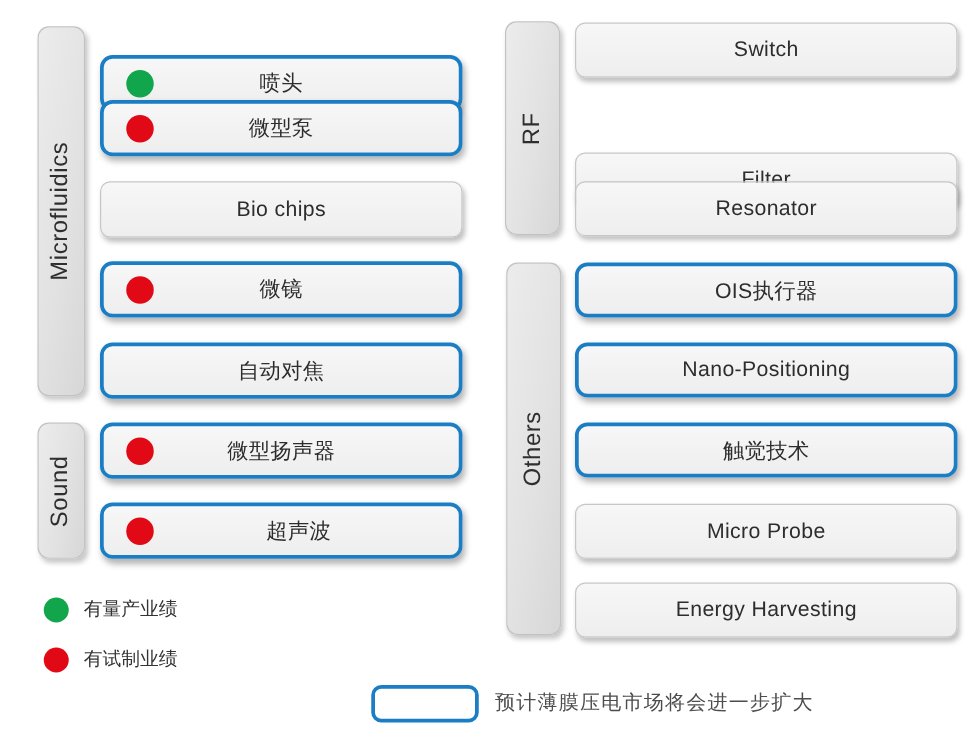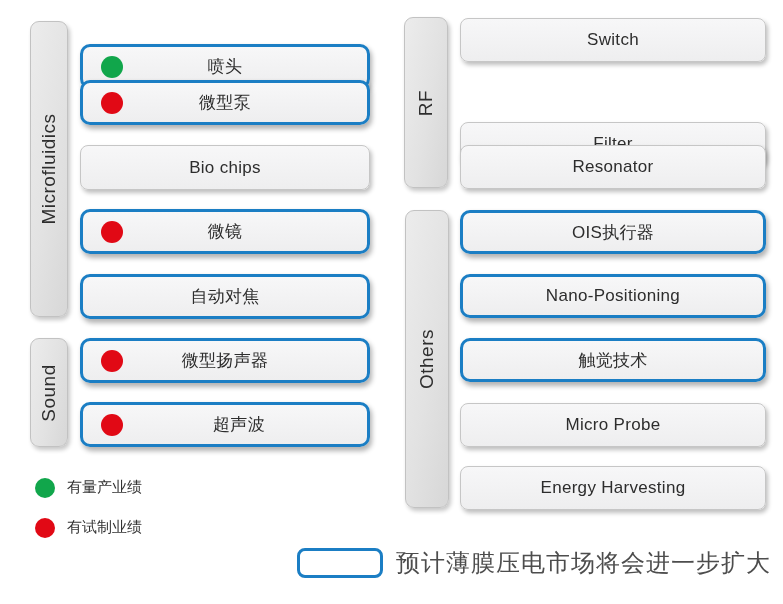--- a/index.html
+++ b/index.html
@@ -99,21 +99,21 @@
     gap: 13px;
   }
   .note-box {
     width: 86px;
     height: 30px;
     border: 3px solid #1b7ec4;
     border-radius: 8px;
     background: #ffffff;
     flex: 0 0 auto;
   }
-  .note-label { font-size: 24px; color: #4d4d4d; letter-spacing: 1px; }
+  .note-label { font-size: 16px; color: #4d4d4d; letter-spacing: 1px; }
 </style>
 </head>
 <body>
 
 <div class="canvas">
 
   <div class="tab" style="left:30px; top:21px; width:38px; height:296px;">
     <span class="tab-label">Microfluidics</span>
   </div>
 

